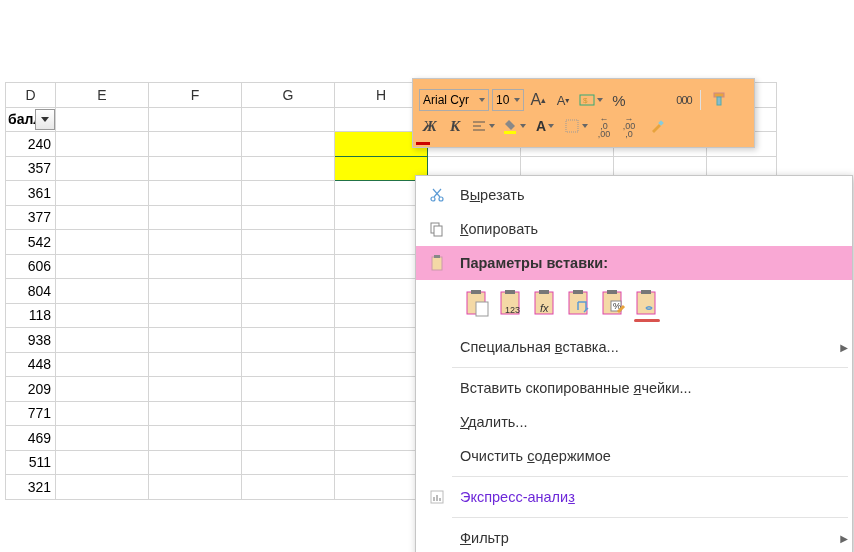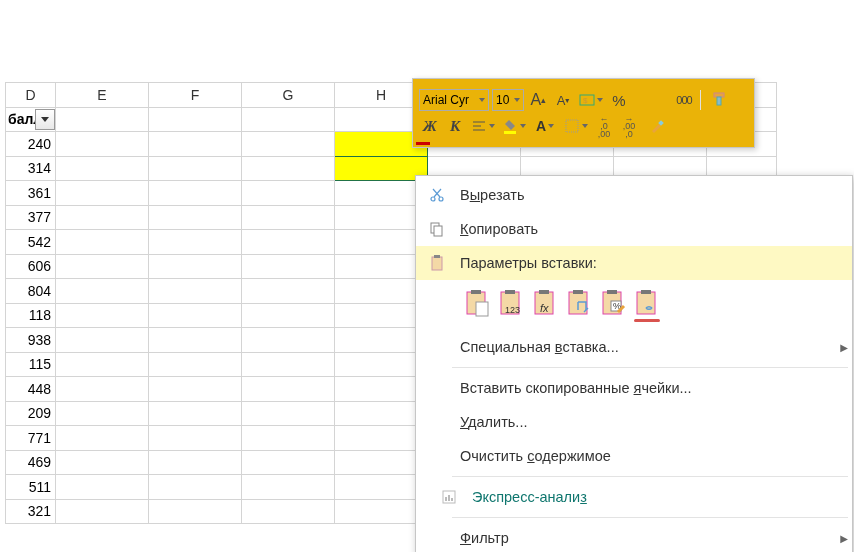--- a/index.html
+++ b/index.html
@@ -14,35 +14,35 @@
 .col-L { width: 70px; }
 .sheet td { text-align: right; padding-right: 4px; color: #000; }
 .filter-cell { font-weight: 700 !important; text-align: left !important; padding-left: 2px !important; position: relative; }
 .filter-btn { position: absolute; right: 0; top: 1px; width: 20px; height: 21px; border: 1px solid #999; background: linear-gradient(#fff,#e8e8e8); display: flex; align-items: center; justify-content: center; }
 .filter-btn::after { content: ''; border-left: 4px solid transparent; border-right: 4px solid transparent; border-top: 5px solid #333; }
 
 
 .hl { background: #ffff00; border: 1px solid #217346 !important; }
 
 
-.mini-tb { position: absolute; left: 412px; top: 78px; width: 343px; height: 70px; background: #eab308; border: 1px solid #c6c6c6; box-shadow: 2px 2px 6px rgba(0,0,0,0.2); display: flex; flex-direction: column; padding: 8px 6px; }
+.mini-tb { position: absolute; left: 412px; top: 78px; width: 343px; height: 70px; background: #fdba74; border: 1px solid #c6c6c6; box-shadow: 2px 2px 6px rgba(0,0,0,0.2); display: flex; flex-direction: column; padding: 8px 6px; }
 .tb-row { display: flex; align-items: center; gap: 3px; height: 28px; }
 .font-name { width: 70px; height: 22px; border: 1px solid #ababab; font-size: 12px; padding: 0 3px; display: flex; align-items: center; justify-content: space-between; }
 .font-size { width: 32px; height: 22px; border: 1px solid #ababab; font-size: 12px; padding: 0 3px; display: flex; align-items: center; justify-content: space-between; }
 .dd::after { content: ''; border-left: 3px solid transparent; border-right: 3px solid transparent; border-top: 4px solid #666; margin-left: 2px; }
 .tb-btn { width: 22px; height: 22px; display: flex; align-items: center; justify-content: center; font-size: 14px; color: #444; cursor: default; }
 .tb-btn.wide { width: 28px; }
 .tb-btn svg { width: 16px; height: 16px; }
 .sep { width: 1px; height: 20px; background: #e0e0e0; margin: 0 2px; }
 
 
 .ctx { position: absolute; left: 415px; top: 175px; width: 438px; background: #fff; border: 1px solid #c6c6c6; box-shadow: 2px 2px 8px rgba(0,0,0,0.25); padding: 2px 0; }
 .ctx-item { display: flex; align-items: center; height: 34px; padding: 0 4px 0 8px; font-size: 14.5px; color: #333; position: relative; }
-.ctx-item.header { background: #fef9c3; font-weight: 400; }
-.ctx-item.disabled { color: #0f766e; margin-left: 12px; }
+.ctx-item.header { background: #f9a8d4; font-weight: 700; }
+.ctx-item.disabled { color: #6d28d9; }
 .ctx-icon { width: 26px; height: 22px; display: flex; align-items: center; justify-content: center; margin-right: 10px; flex-shrink: 0; }
 .ctx-icon svg { width: 16px; height: 16px; }
 .ctx-label u { text-decoration: underline; }
 .ctx-arrow { margin-left: auto; color: #666; font-size: 10px; }
 .paste-opts { display: flex; padding: 6px 0 10px 44px; }
 .paste-btn { width: 34px; height: 34px; display: flex; align-items: center; justify-content: center; position: relative; }
 .paste-btn svg { width: 30px; height: 30px; }
 .red-under { position: absolute; bottom: -2px; left: 4px; right: 4px; height: 3px; background: #d9534f; border-radius: 2px; }
 .ctx-sep { height: 1px; background: #e3e3e3; margin: 3px 4px 3px 36px; }
 </style>
@@ -80,21 +80,21 @@
         <td></td>
         <td></td>
         <td></td>
         <td class="hl"></td>
         <td></td>
         <td></td>
         <td></td>
         <td></td>
       </tr>
       <tr>
-        <td>314</td>
+        <td>357</td>
         <td></td>
         <td></td>
         <td></td>
         <td class="hl"></td>
         <td></td>
         <td></td>
         <td></td>
         <td></td>
       </tr>
       <tr>
@@ -158,31 +158,20 @@
         <td></td>
         <td></td>
         <td></td>
         <td></td>
         <td></td>
         <td></td>
         <td></td>
       </tr>
       <tr>
         <td>938</td>
-        <td></td>
-        <td></td>
-        <td></td>
-        <td></td>
-        <td></td>
-        <td></td>
-        <td></td>
-        <td></td>
-      </tr>
-      <tr>
-        <td>115</td>
         <td></td>
         <td></td>
         <td></td>
         <td></td>
         <td></td>
         <td></td>
         <td></td>
         <td></td>
       </tr>
       <tr>

